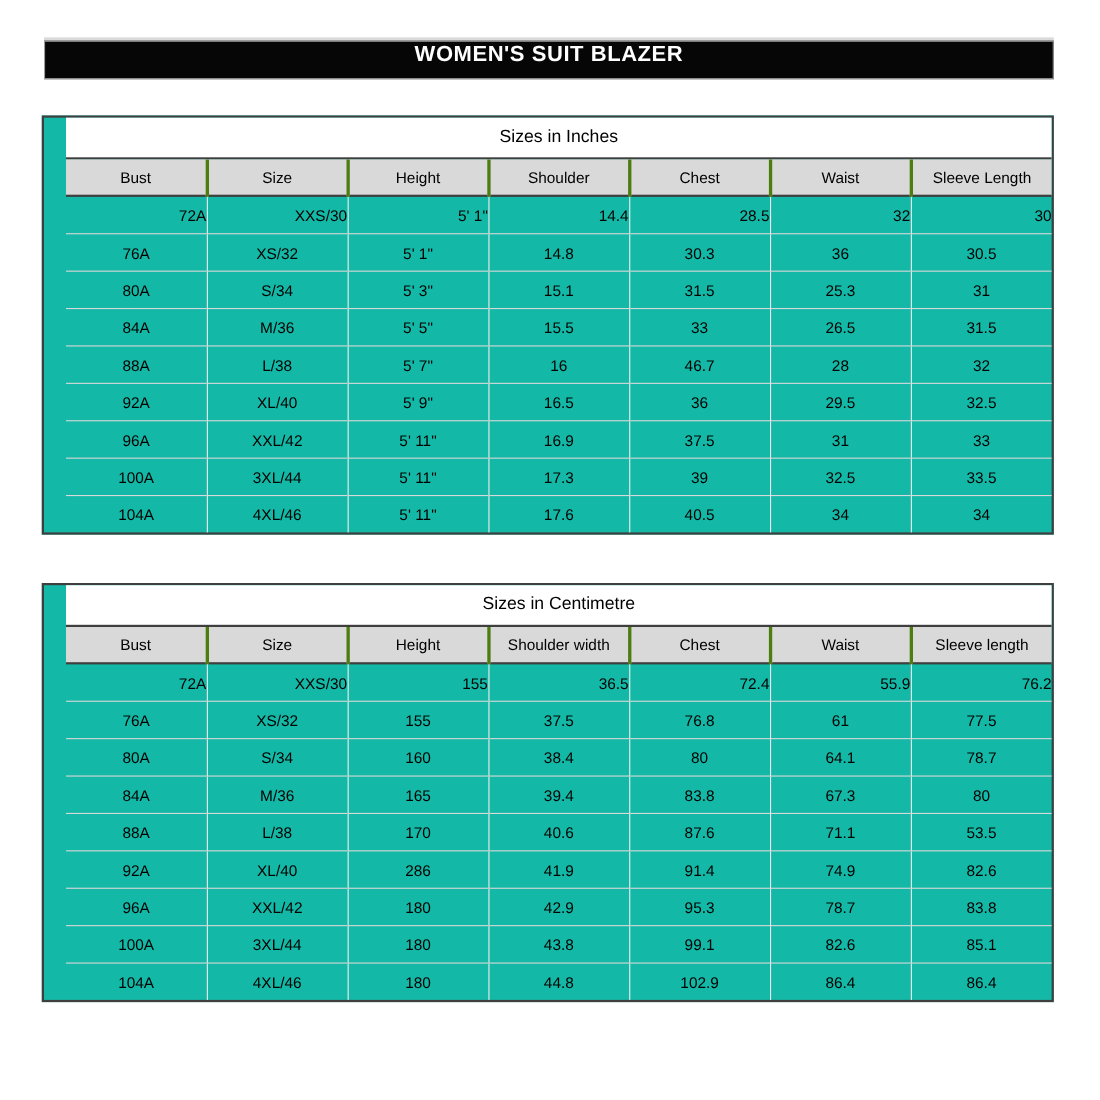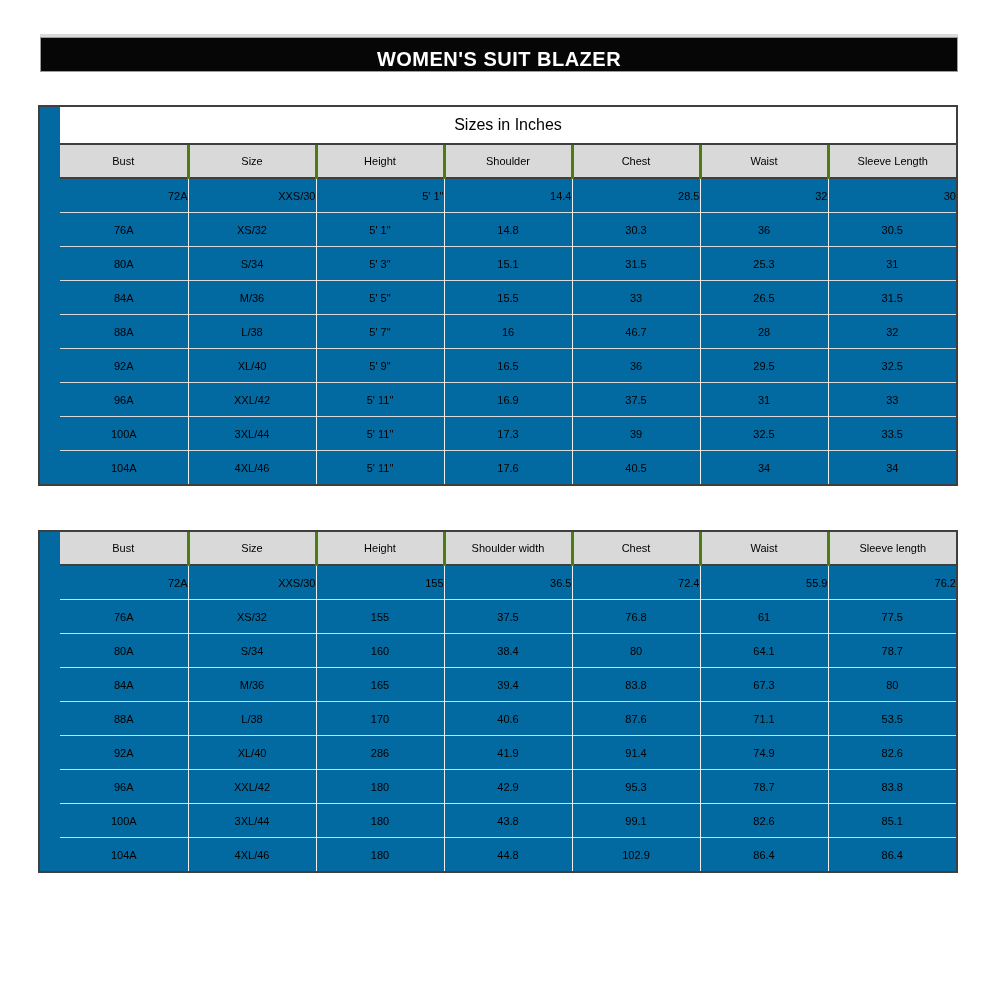--- a/index.html
+++ b/index.html
@@ -10,51 +10,51 @@
     color:#000;
     position:relative;
   }
   .banner{
     position:absolute;
     left:40px;top:37px;width:918px;height:35px;
     background:#060606;
     border:1px solid #9c9c9c;
     box-shadow:0 -3px 0 0 #dadada;
     box-sizing:border-box;
-    display:flex;align-items:flex-end;justify-content:center;
+    display:flex;align-items:flex-start;justify-content:center;
   }
   .banner span{
     color:#ffffff;
     font-weight:bold;
     font-size:20px;
     letter-spacing:0.5px;
   }
   .tablewrap{
     position:absolute;
     left:38px;
     width:920px;
     box-sizing:border-box;
     border:2px solid #3f3f3f;
-    background:#0369a1;
+    background:#14b8a6;
     padding-left:20px;
   }
   .tw-inches{top:105px;}
   .tw-cm{top:530px;}
   .table-title{
     height:36px;line-height:36px;
     text-align:center;
     font-size:16px;
     border-bottom:2px solid #3f3f3f;
     background:#ffffff;
   }
   table{
     width:100%;
     border-collapse:collapse;
     table-layout:fixed;
-    font-size:11px;
+    font-size:14px;
   }
   thead th{
     background:#d9d9d9;
     height:32px;
     font-weight:normal;
     text-align:center;
     border-left:3px solid #4d7c0f;
     border-bottom:2px solid #3f3f3f;
     padding:0;
   }
@@ -170,20 +170,21 @@
           <td>17.6</td>
           <td>40.5</td>
           <td>34</td>
           <td>34</td>
         </tr>
       </tbody>
   </table>
 </section>
 
 <section class="tablewrap tw-cm">
+  <div class="table-title">Sizes in Centimetre</div>
   <table>
     <thead>
       <tr>
           <th>Bust</th>
           <th>Size</th>
           <th>Height</th>
           <th>Shoulder width</th>
           <th>Chest</th>
           <th>Waist</th>
           <th>Sleeve length</th>

